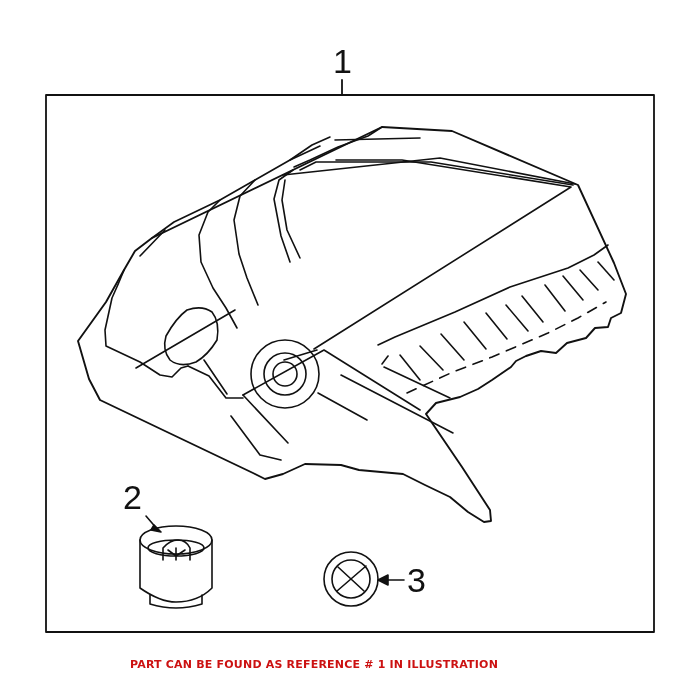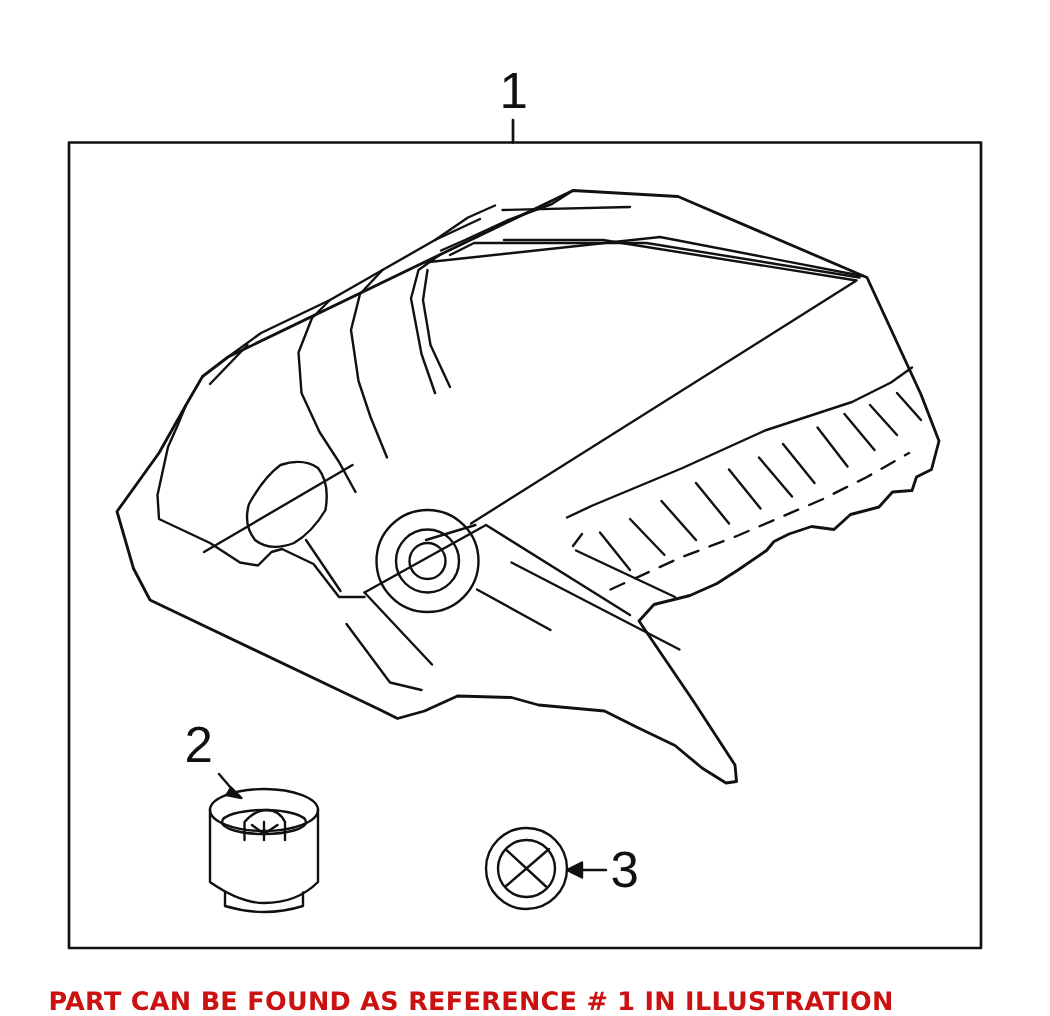--- a/index.html
+++ b/index.html
@@ -1,19 +1,19 @@
 <!DOCTYPE html>
 <html><head>
 <meta charset="utf-8">
 <style>
   html, body { margin:0; padding:0; background:#ffffff; }
   body { width:700px; height:677px; position:relative; overflow:hidden; font-family:"Liberation Sans", sans-serif; }
   .diagram { position:absolute; left:0; top:0; width:700px; height:677px; }
   .callout { position:absolute; font-family:"Liberation Sans", sans-serif; font-size:34px; color:#111; line-height:1; }
-  .caption { position:absolute; left:0; width:628px; top:658px; text-align:center; font-family:"DejaVu Sans", sans-serif; font-weight:bold; font-size:17px; letter-spacing:0.2px; }
+  .caption { position:absolute; left:0; width:628px; top:658px; text-align:center; font-family:"DejaVu Sans", sans-serif; font-weight:bold; font-size:11px; letter-spacing:0.2px; }
 </style>
 </head>
 <body>
 
 <div class="diagram">
   <svg width="700" height="677" viewBox="0 0 700 677" xmlns="http://www.w3.org/2000/svg" fill="none" stroke="#111" stroke-width="1.6" stroke-linejoin="round" stroke-linecap="round">
 
     <rect x="46" y="95" width="608" height="537" stroke-width="1.8"></rect>
     <line x1="342" y1="80" x2="342" y2="95" stroke-width="1.8"></line>
 

